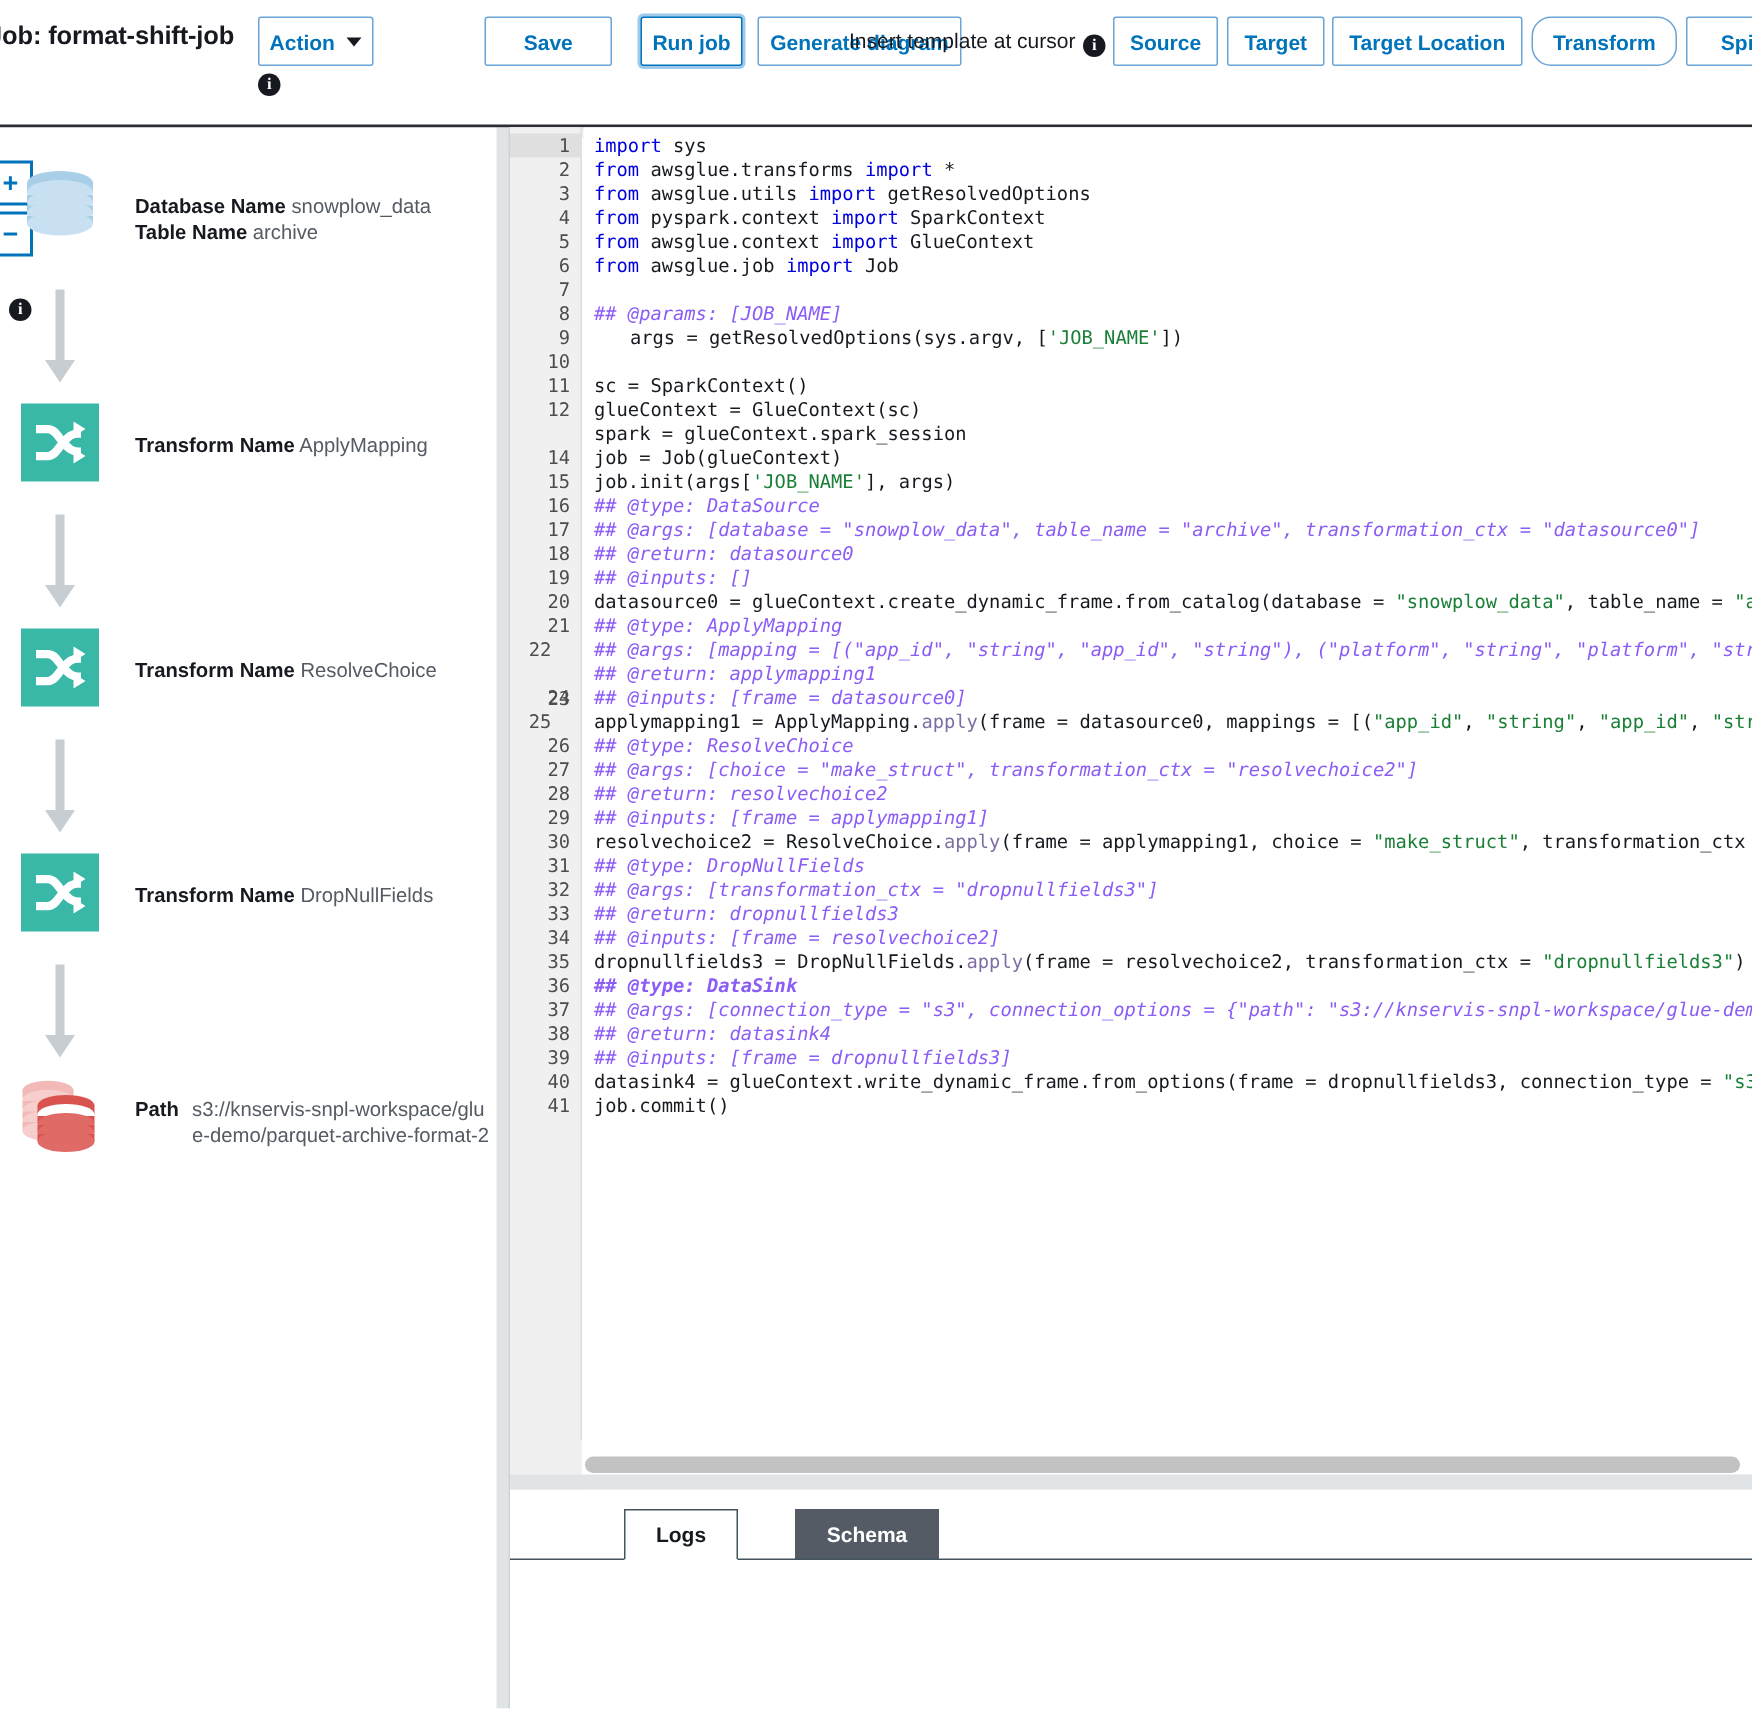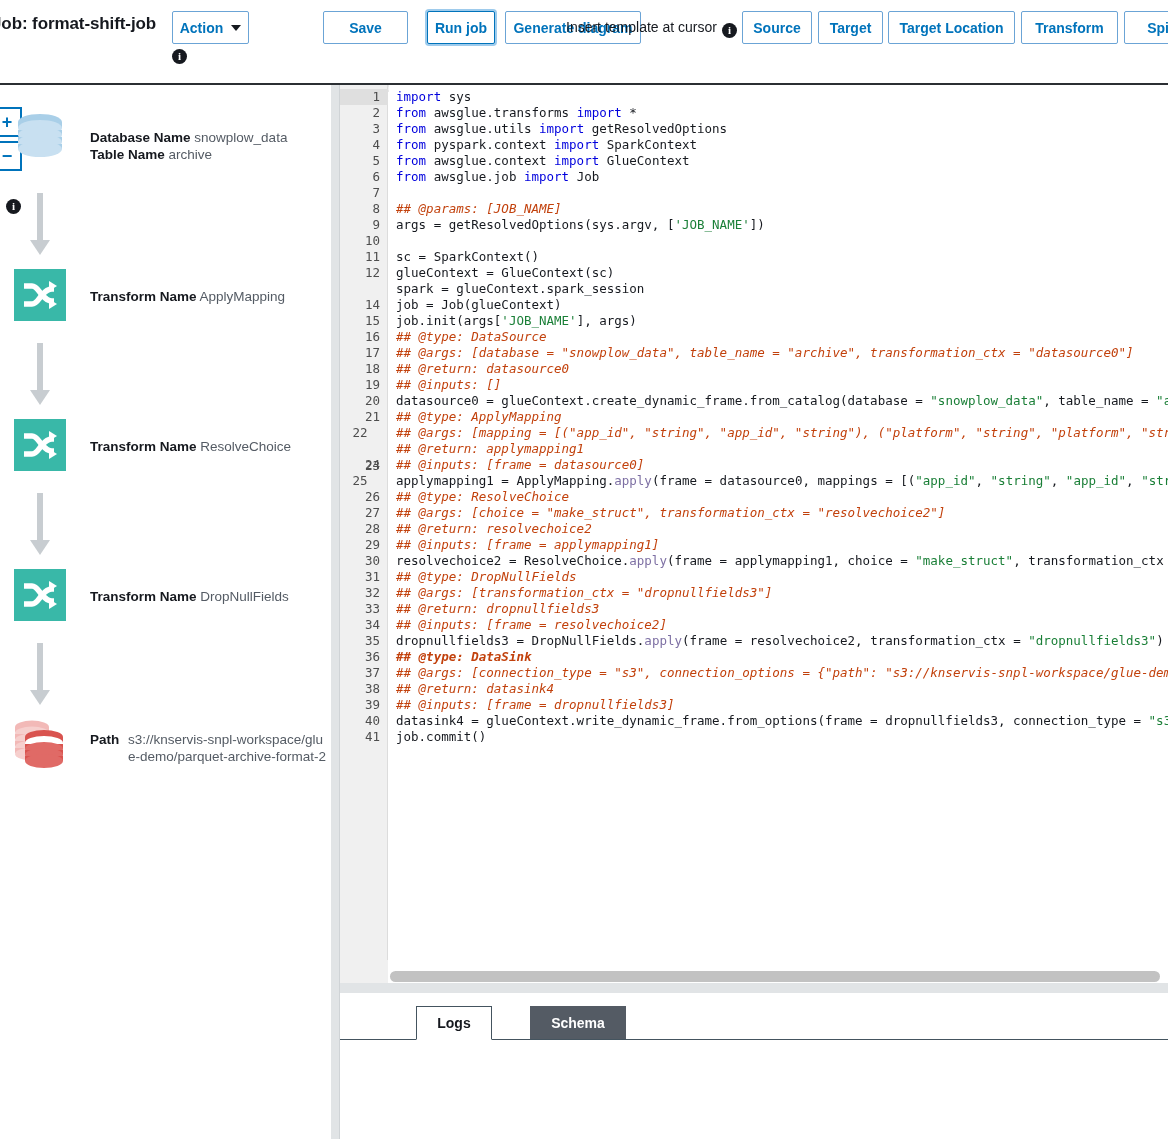--- a/index.html
+++ b/index.html
@@ -134,21 +134,21 @@
     position: absolute; left: 0; width: 40px; text-align: right;
     font-family: "DejaVu Sans Mono", monospace; font-size: 12.5px;
     color: #4d4d4d; line-height: 16px;
   }
   .cl {
     position: absolute; left: 7px; white-space: pre;
     font-family: "DejaVu Sans Mono", monospace; font-size: 12.5px;
     line-height: 16px; color: #16191f;
   }
   .k   { color: #0000dd; }        
-  .cm  { color: #c2410c; font-style: italic; }  
+  .cm  { color: #8b5cf6; font-style: italic; }  
   .st  { color: #1a7f37; }        
   .fn  { color: #7d6fa3; }        
   #hscroll-track {
     position: absolute; left: 49px; bottom: 11px; width: 779px; height: 12px;
     background: #fff;
   }
   #hscroll-thumb {
     position: absolute; left: 50px; bottom: 11px; width: 770px; height: 11px;
     background: #c2c2c2; border-radius: 6px;
   }
@@ -215,21 +215,21 @@
         </div>
         <div class="tb-btn" style="left: 742px; width: 70px;">
           <span>Source</span>
         </div>
         <div class="tb-btn" style="left: 818px; width: 65px;">
           <span>Target</span>
         </div>
         <div class="tb-btn" style="left: 888px; width: 127px;">
           <span>Target Location</span>
         </div>
-        <div class="tb-btn" style="left: 1021px; width: 97px;">
+        <div class="tb-btn" style="left: 1021px; width: 97px; border-radius: 13px;">
           <span>Transform</span>
         </div>
         <div class="tb-btn" style="left: 1124px; width: 90px;">
           <span>Spigot</span>
         </div>
       </div>
     <div id="action-info">
       <span class="info-i">i</span>
     </div>
     <div id="insert-label">Insert template at cursor</div>
@@ -381,21 +381,21 @@
       </div>
     <div id="code-area">
         <div class="cl" style="top: 4px;"><span class="k">import</span><span> sys</span></div>
         <div class="cl" style="top: 20px;"><span class="k">from</span><span> awsglue.transforms </span><span class="k">import</span><span> *</span></div>
         <div class="cl" style="top: 36px;"><span class="k">from</span><span> awsglue.utils </span><span class="k">import</span><span> getResolvedOptions</span></div>
         <div class="cl" style="top: 52px;"><span class="k">from</span><span> pyspark.context </span><span class="k">import</span><span> SparkContext</span></div>
         <div class="cl" style="top: 68px;"><span class="k">from</span><span> awsglue.context </span><span class="k">import</span><span> GlueContext</span></div>
         <div class="cl" style="top: 84px;"><span class="k">from</span><span> awsglue.job </span><span class="k">import</span><span> Job</span></div>
         <div class="cl" style="top: 100px;"></div>
         <div class="cl" style="top: 116px;"><span class="cm">## @params: [JOB_NAME]</span></div>
-        <div class="cl" style="top: 132px;"><span>args = getResolvedOptions(sys.argv, [</span><span class="st">'JOB_NAME'</span><span>])</span></div>
+        <div class="cl" style="top: 132px; margin-left: 24px;"><span>args = getResolvedOptions(sys.argv, [</span><span class="st">'JOB_NAME'</span><span>])</span></div>
         <div class="cl" style="top: 148px;"></div>
         <div class="cl" style="top: 164px;"><span>sc = SparkContext()</span></div>
         <div class="cl" style="top: 180px;"><span>glueContext = GlueContext(sc)</span></div>
         <div class="cl" style="top: 196px;"><span>spark = glueContext.spark_session</span></div>
         <div class="cl" style="top: 212px;"><span>job = Job(glueContext)</span></div>
         <div class="cl" style="top: 228px;"><span>job.init(args[</span><span class="st">'JOB_NAME'</span><span>], args)</span></div>
         <div class="cl" style="top: 244px;"><span class="cm">## @type: DataSource</span></div>
         <div class="cl" style="top: 260px;"><span class="cm">## @args: [database = "snowplow_data", table_name = "archive", transformation_ctx = "datasource0"]</span></div>
         <div class="cl" style="top: 276px;"><span class="cm">## @return: datasource0</span></div>
         <div class="cl" style="top: 292px;"><span class="cm">## @inputs: []</span></div>

